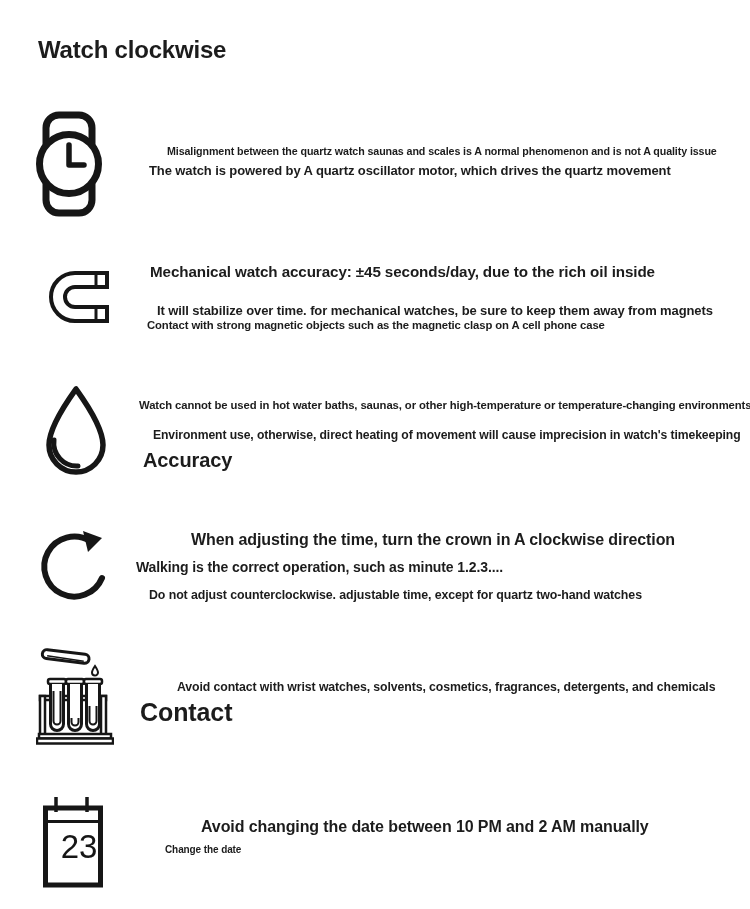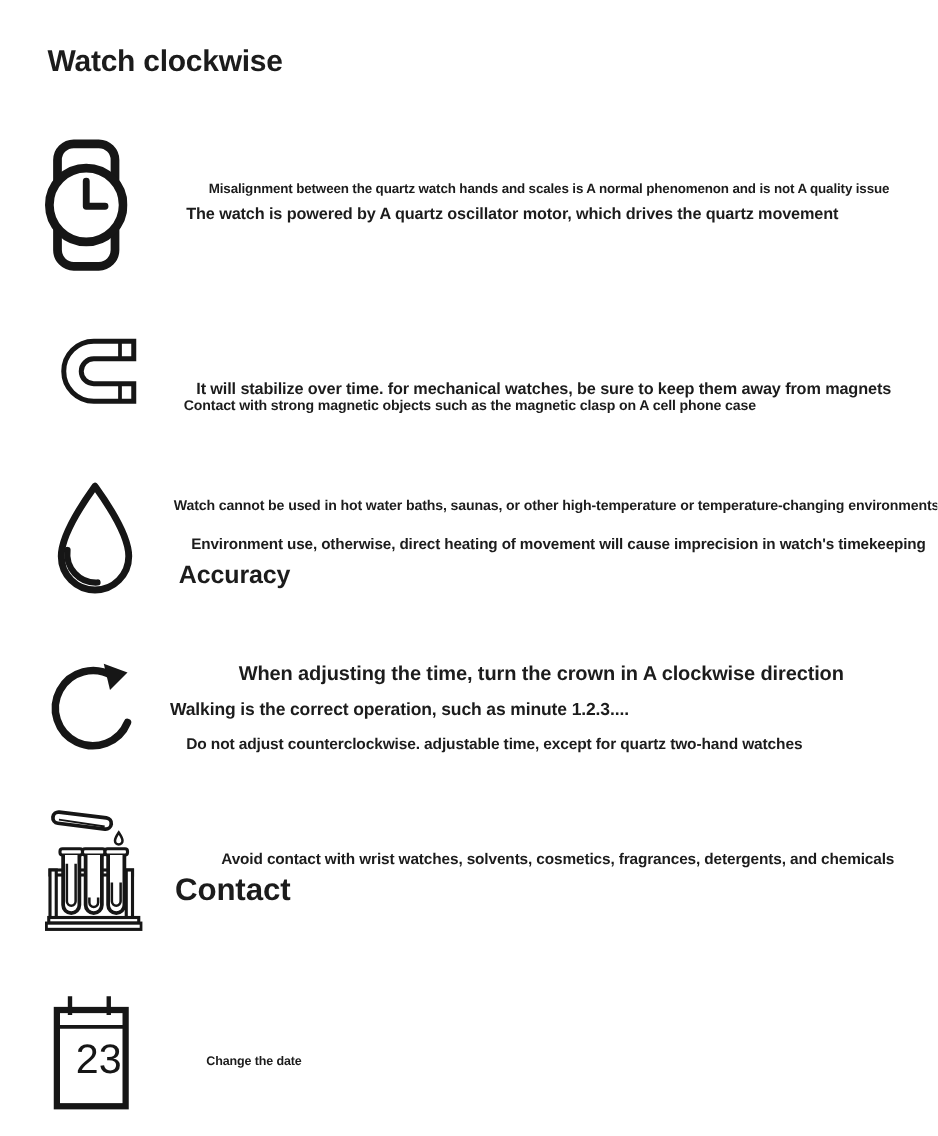--- a/index.html
+++ b/index.html
@@ -52,32 +52,33 @@
 
   <div class="icon ic-watch">
     <svg viewBox="0 0 66 106" xmlns="http://www.w3.org/2000/svg">
       <g stroke="#161616" fill="#ffffff">
         <rect x="10" y="4" width="46" height="98" rx="13" stroke-width="7"></rect>
         <circle cx="33" cy="53" r="29.5" stroke-width="7"></circle>
         <path d="M33,34 V54 H48" stroke-width="5.5" fill="none" stroke-linecap="round" stroke-linejoin="round"></path>
       </g>
     </svg>
   </div>
-  <div class="ln s1l1">Misalignment between the quartz watch hands and scales is A normal phenomenon and is not A quality issue</div>
+  <div class="ln s1l1">Misalignment between the quartz watch saunas and scales is A normal phenomenon and is not A quality issue</div>
   <div class="ln s1l2">The watch is powered by A quartz oscillator motor, which drives the quartz movement</div>
 
   <div class="icon ic-magnet">
     <svg viewBox="0 0 64 62" xmlns="http://www.w3.org/2000/svg">
       <g stroke="#161616" fill="#ffffff">
         <path d="M60,7 H28 A24,24 0 0 0 28,55 H60 V41 H28 A10,10 0 0 1 28,21 H60 Z" stroke-width="4" stroke-linejoin="miter"></path>
         <line x1="49" y1="7" x2="49" y2="21" stroke-width="3"></line>
         <line x1="49" y1="41" x2="49" y2="55" stroke-width="3"></line>
       </g>
     </svg>
   </div>
+  <div class="ln s2l1">Mechanical watch accuracy: ±45 seconds/day, due to the rich oil inside</div>
   <div class="ln s2l2">It will stabilize over time. for mechanical watches, be sure to keep them away from magnets</div>
   <div class="ln s2l3">Contact with strong magnetic objects such as the magnetic clasp on A cell phone case</div>
 
   <div class="icon ic-drop">
     <svg viewBox="0 0 72 98" xmlns="http://www.w3.org/2000/svg">
       <g stroke="#161616" fill="none">
         <path d="M36,6 C31,13 9,43 9,62 a27,27 0 0 0 54,0 C63,43 41,13 36,6 Z" stroke-width="5.5" fill="#ffffff" stroke-linejoin="round"></path>
         <path d="M14,57 a23,23 0 0 0 24,26" stroke-width="5" stroke-linecap="round"></path>
       </g>
     </svg>
@@ -128,15 +129,16 @@
     <svg viewBox="0 0 62 96" xmlns="http://www.w3.org/2000/svg">
       <g stroke="#161616" fill="#ffffff">
         <rect x="3.5" y="15" width="55" height="77" stroke-width="5"></rect>
         <line x1="3.5" y1="28.5" x2="58.5" y2="28.5" stroke-width="3"></line>
         <line x1="14" y1="4" x2="14" y2="19" stroke-width="3.5"></line>
         <line x1="45" y1="4" x2="45" y2="19" stroke-width="3.5"></line>
       </g>
     </svg>
   </div>
   <div class="cal-day">23</div>
+  <div class="ln s6l1">Avoid changing the date between 10 PM and 2 AM manually</div>
   <div class="ln s6l2">Change the date</div>
 
 </div>
 
 </body></html>

